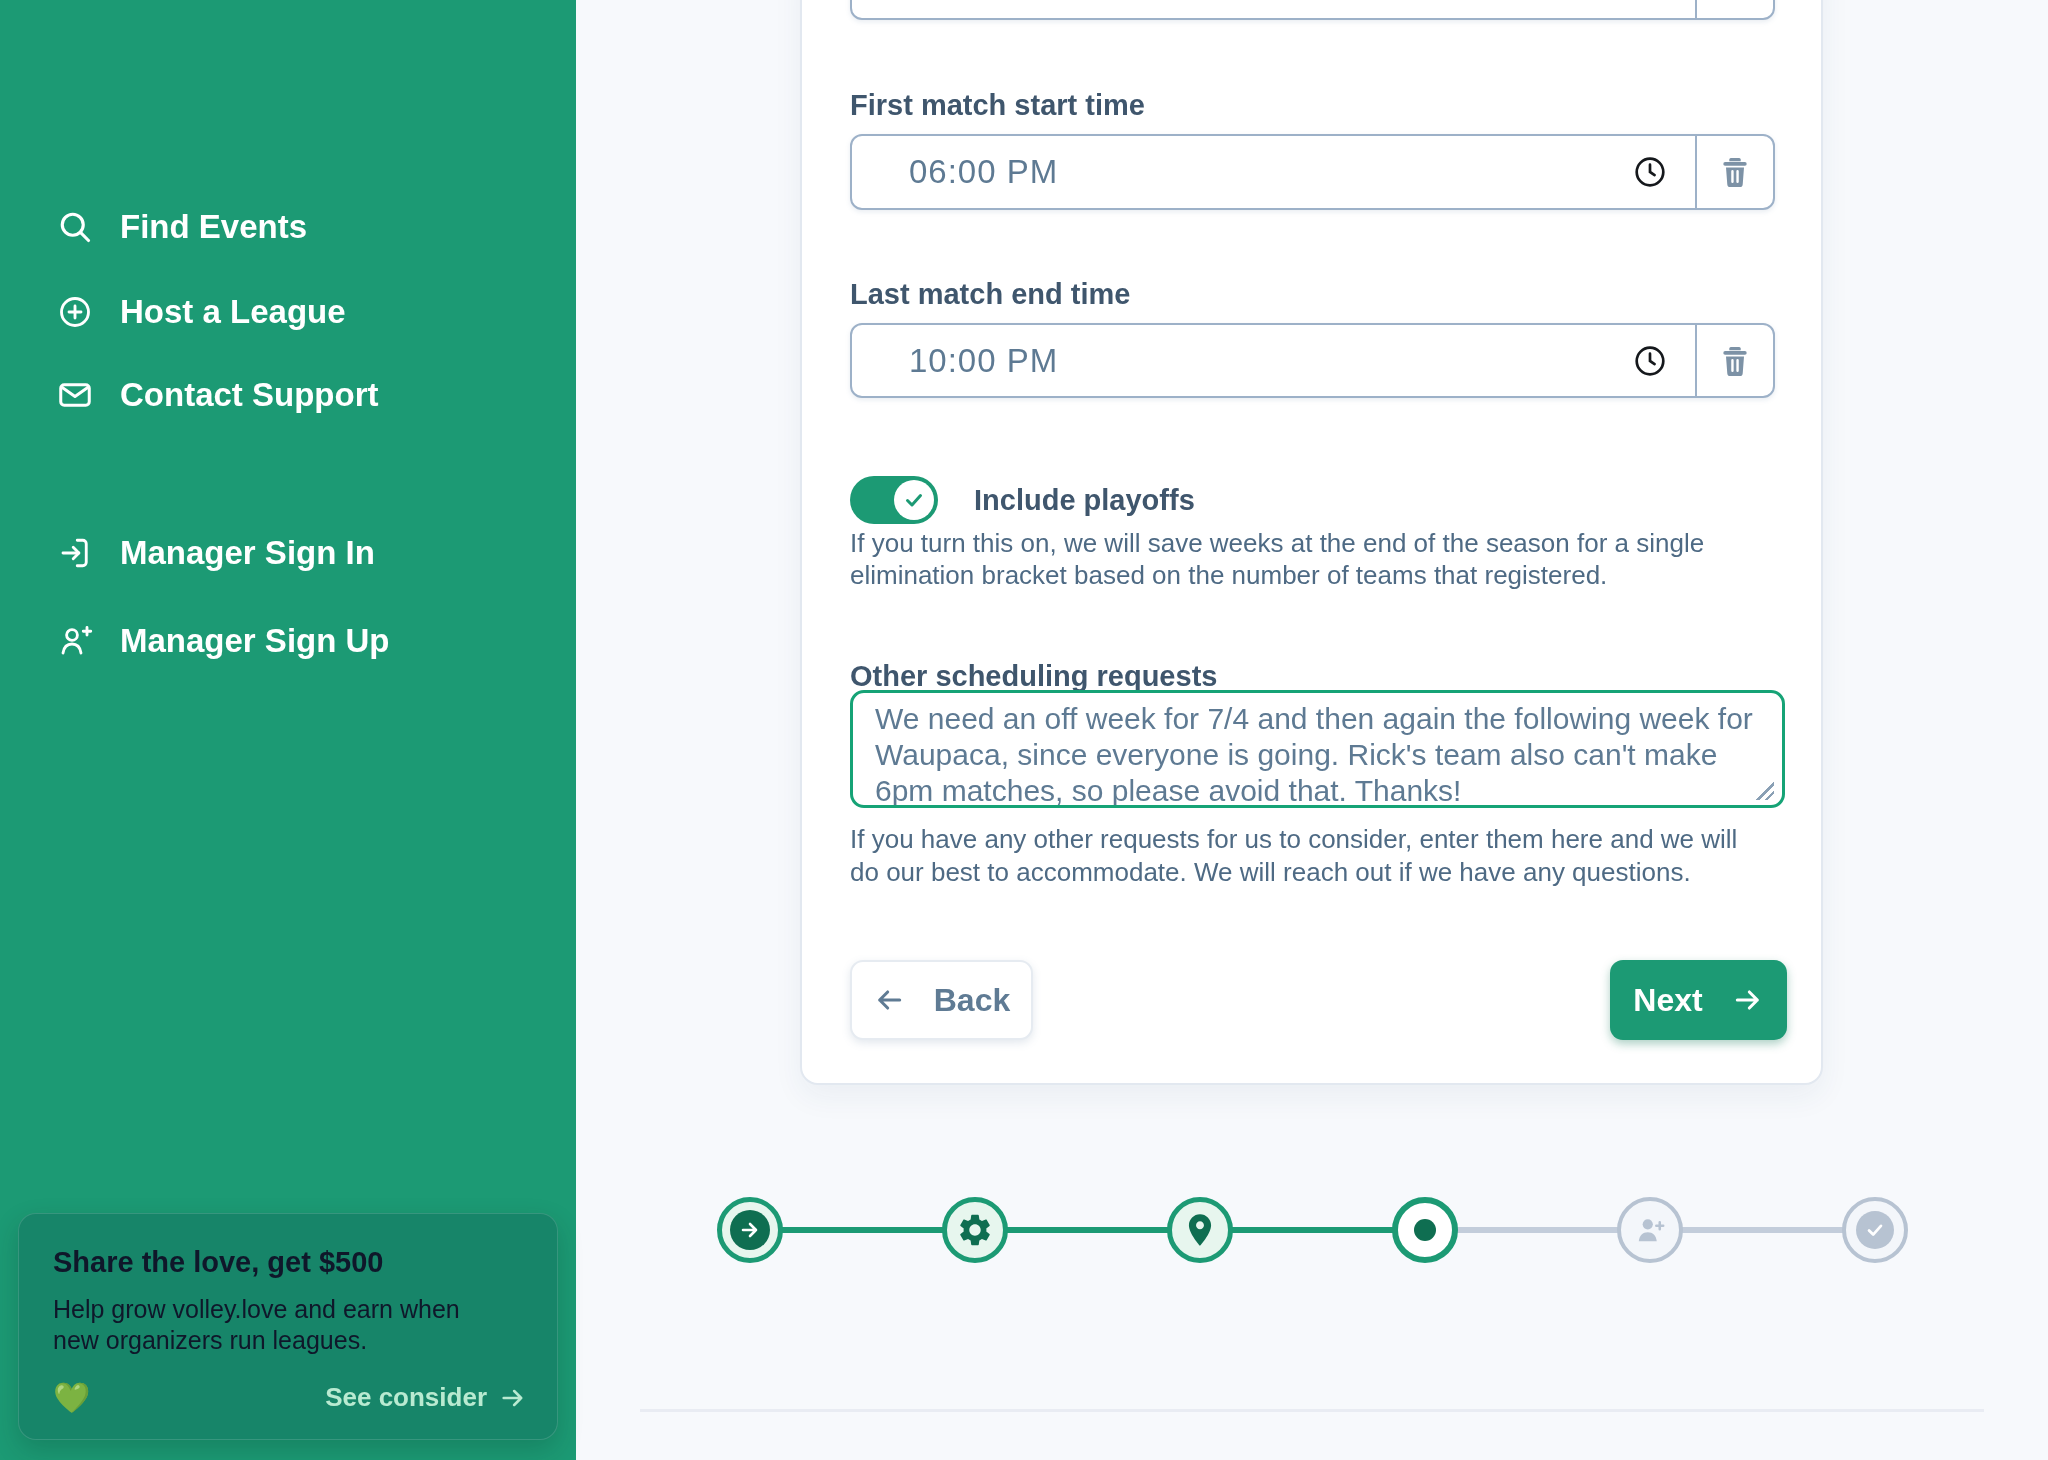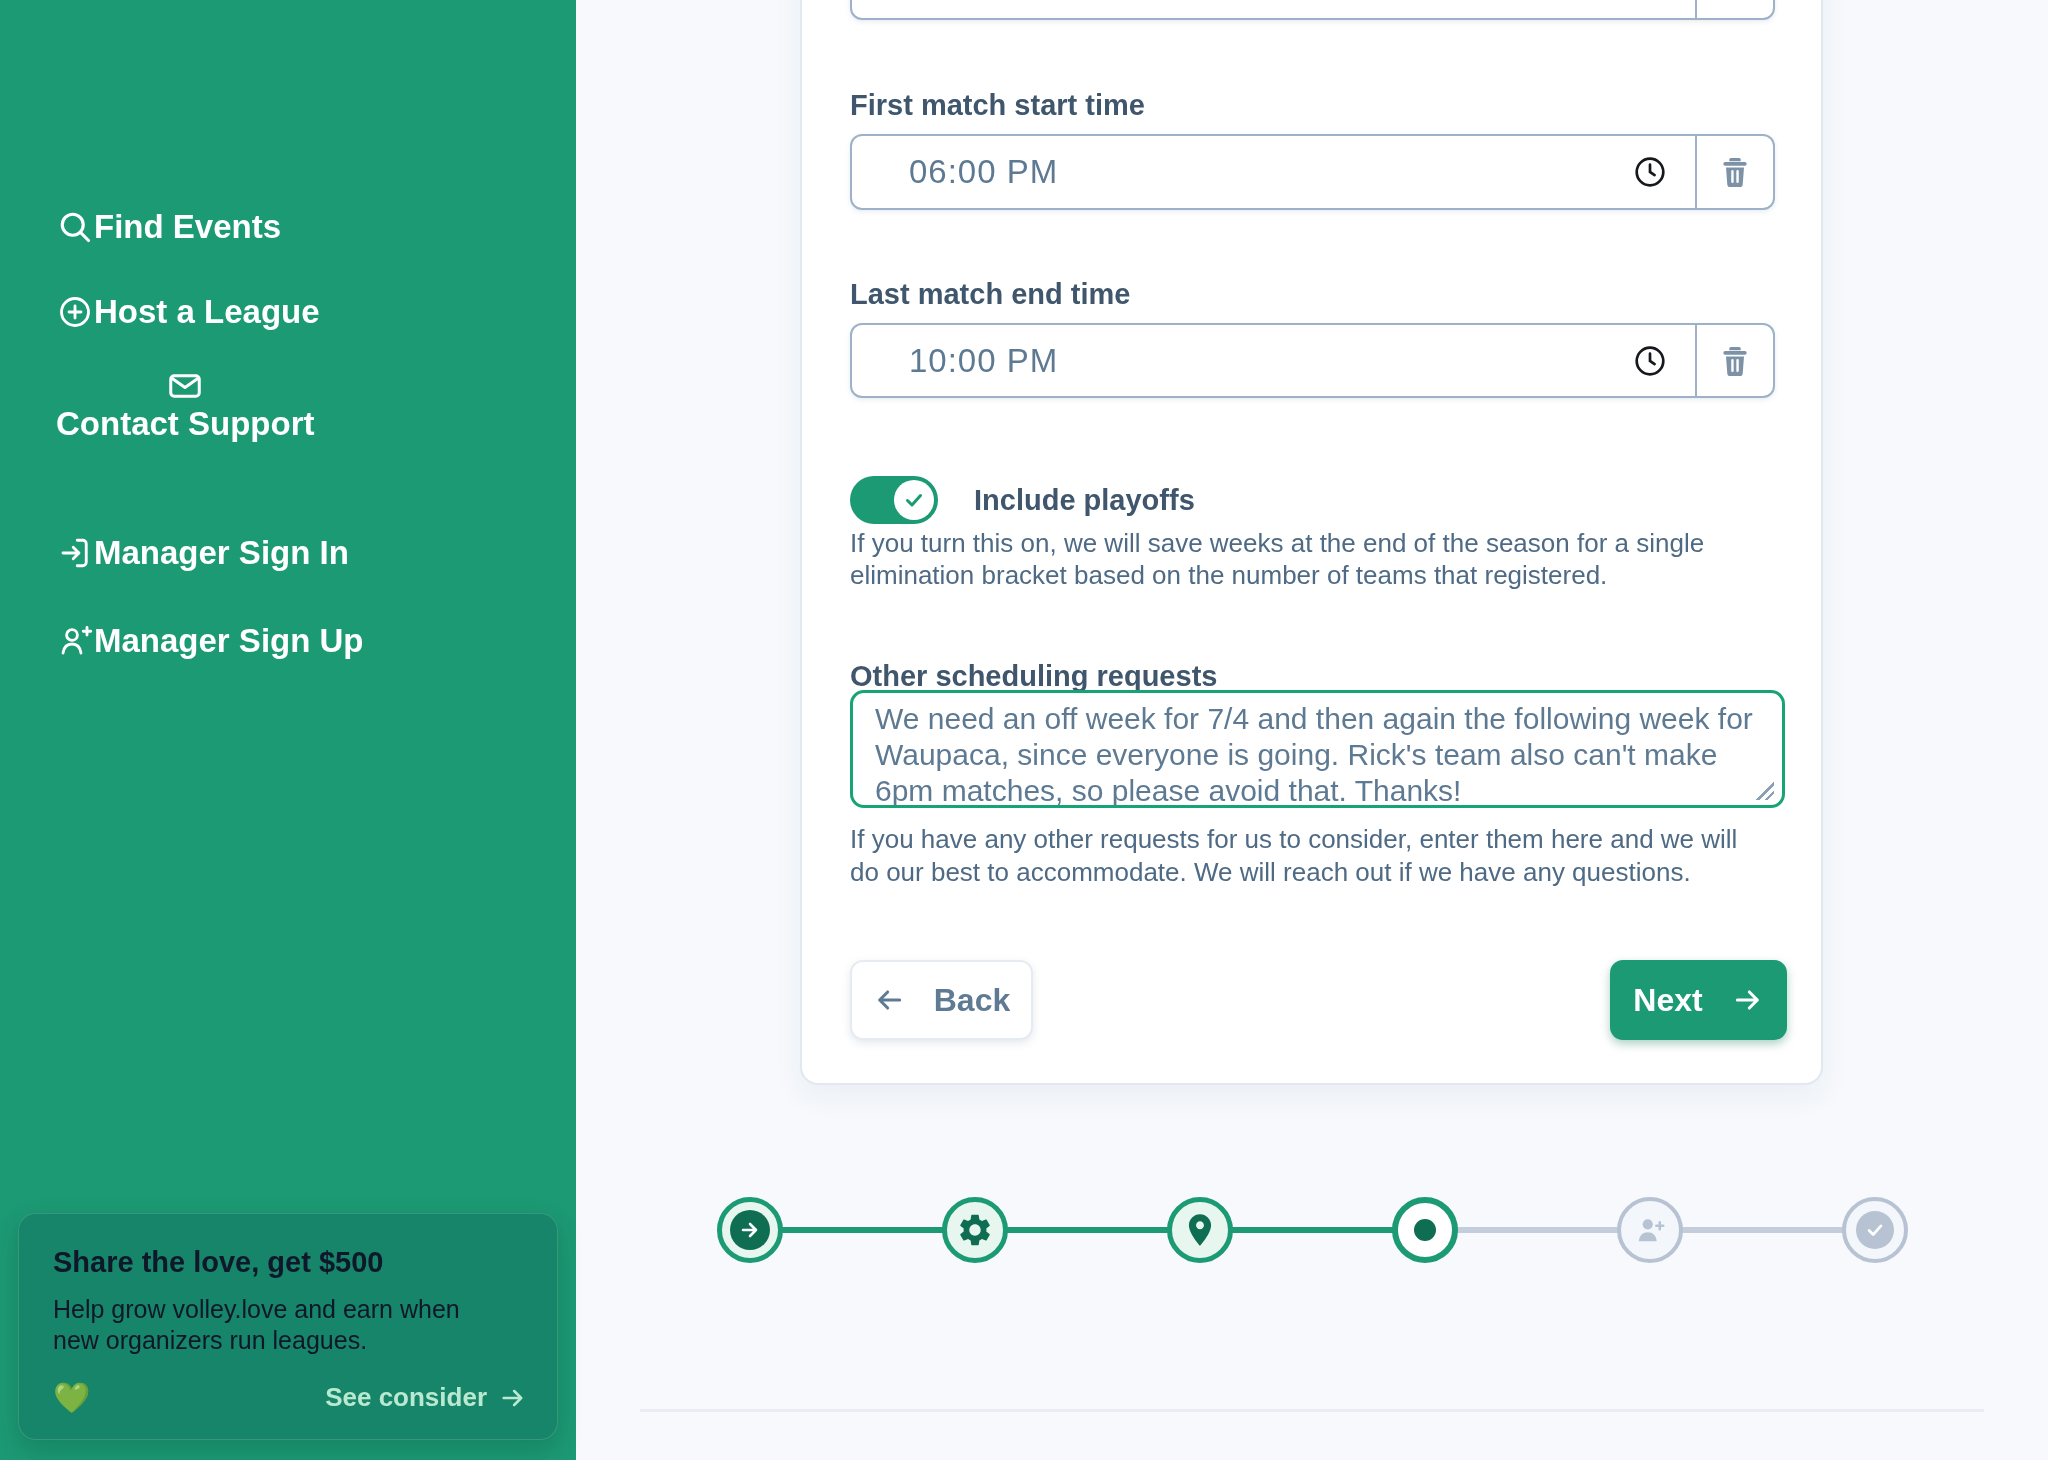--- a/index.html
+++ b/index.html
@@ -8,21 +8,21 @@
     background:#f7f9fc;
     font-family:"Liberation Sans", sans-serif;
     -webkit-font-smoothing:antialiased;
   }
   .abs{position:absolute;}
 
   
   .sidebar{left:0;top:0;width:576px;height:1460px;background:#1c9a74;}
   .logo-row{left:115px;top:62px;display:flex;align-items:center;gap:20px;}
   .logo-text{color:#fff;font-size:47px;font-weight:800;letter-spacing:-1px;}
-  .nav-item{left:56px;height:56px;display:flex;align-items:center;color:#fff;cursor:pointer;}
+  .nav-item{left:56px;height:56px;display:flex;align-items:center;gap:26px;color:#fff;cursor:pointer;}
   .nav-item span.lbl{font-size:33px;font-weight:600;}
   .nav-icon{width:38px;height:38px;flex:0 0 38px;display:flex;align-items:center;justify-content:center;}
 
   .promo{left:18px;top:1213px;width:540px;height:227px;box-sizing:border-box;
     background:#178569;border:1px solid rgba(255,255,255,.14);border-radius:18px;
     box-shadow:0 10px 26px rgba(0,40,30,.20);padding:32px 34px;}
   .promo-title{color:#0f172a;font-size:29px;font-weight:700;}
   .promo-body{margin-top:15px;color:#0f172a;font-size:25px;line-height:31px;width:440px;}
   .promo-foot{position:absolute;left:34px;right:30px;top:168px;display:flex;align-items:center;justify-content:space-between;}
   .promo-heart{font-size:30px;line-height:30px;}
@@ -97,21 +97,21 @@
   <div class="abs nav-item" style="top:284px;">
     <span class="nav-icon">
       <svg width="36" height="36" viewBox="0 0 24 24" fill="none" stroke="#fff" stroke-width="1.9" stroke-linecap="round">
         <circle cx="12" cy="12" r="9"></circle>
           <path d="M12 8v8M8 12h8"></path>
       </svg>
     </span>
     <span class="lbl">Host a League</span>
   </div>
 
-  <div class="abs nav-item" style="top:367px;flex-direction:column;">
+  <div class="abs nav-item" style="top:367px;">
     <span class="nav-icon">
       <svg width="38" height="38" viewBox="0 0 24 24" fill="none" stroke="#fff" stroke-width="1.9" stroke-linecap="round" stroke-linejoin="round">
         <rect x="3" y="5.5" width="18" height="13" rx="2.2"></rect>
           <path d="M3.5 7 12 13 20.5 7"></path>
       </svg>
     </span>
     <span class="lbl">Contact Support</span>
   </div>
 
   <div class="abs nav-item" style="top:525px;">

